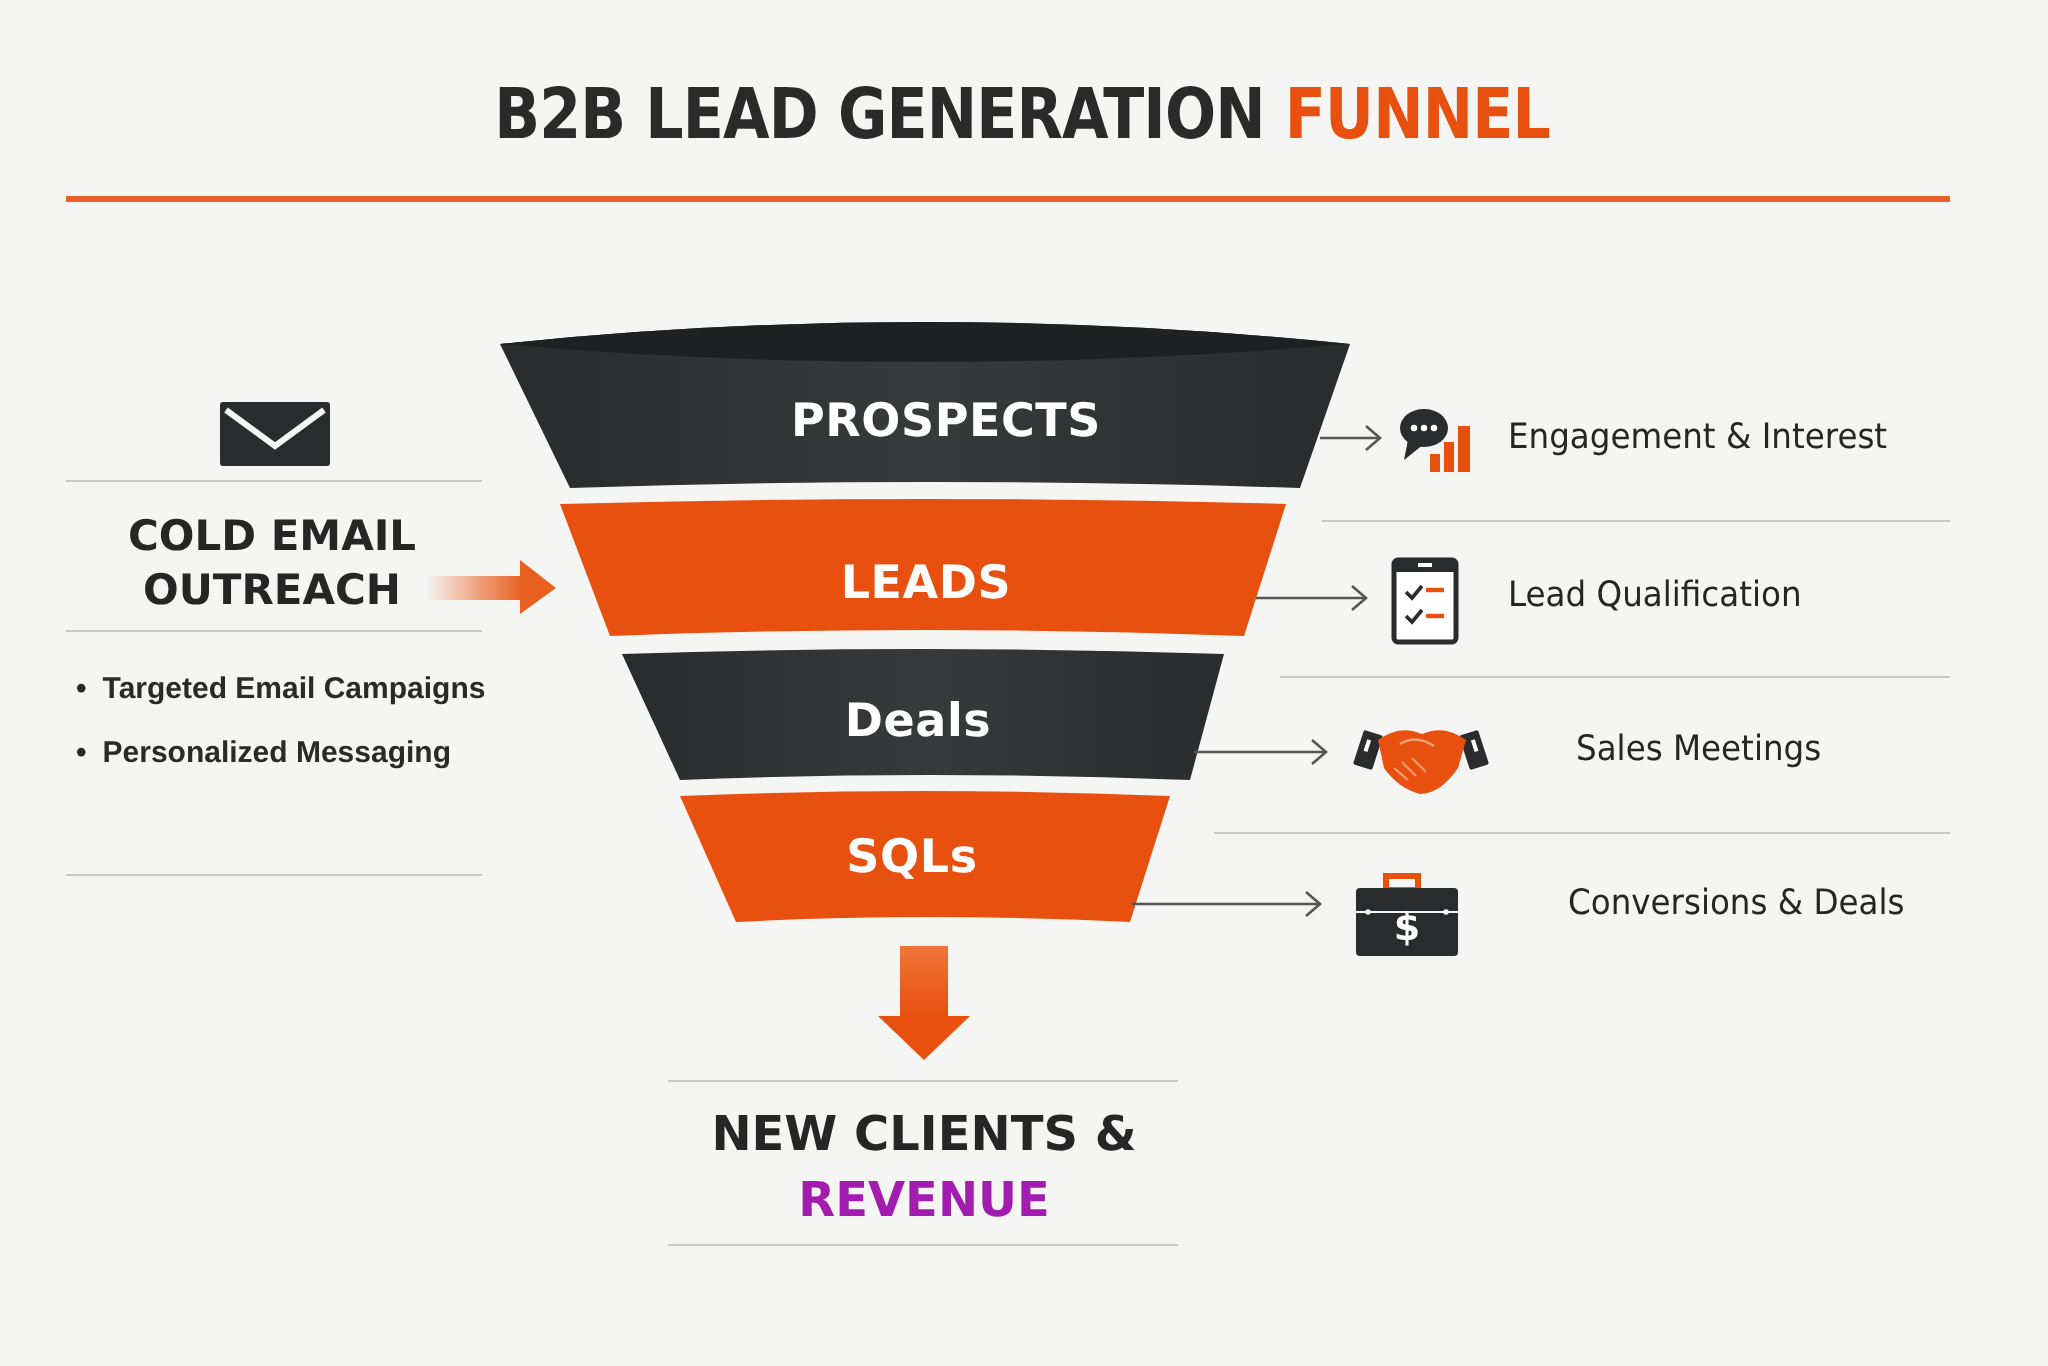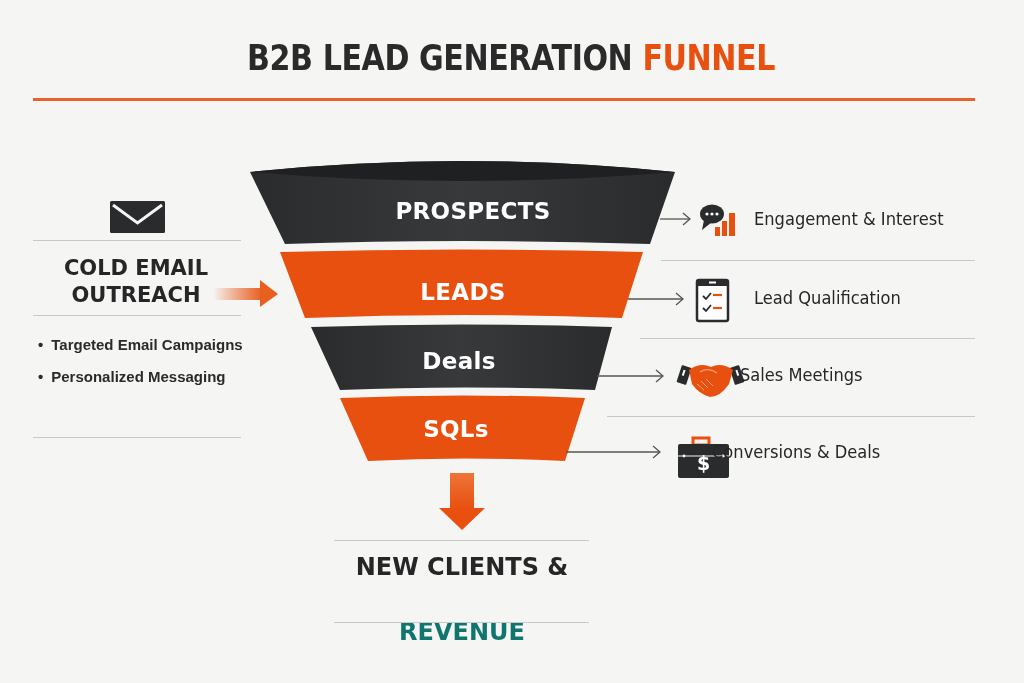--- a/index.html
+++ b/index.html
@@ -49,21 +49,21 @@
       font-size: 17.5px; color: #262626;
       font-family: "DejaVu Sans", sans-serif;
       transform: scaleX(0.93); transform-origin: 0 50%;
       white-space: nowrap;
     }
     .result {
       left: 333px; top: 551px; width: 258px; text-align: center;
       font-weight: bold; font-size: 24px; line-height: 33px;
     }
     .result .l1 { color: #262626; display: block; }
-    .result .l2 { color: #0f766e; display: block; margin-top: 32px; }
+    .result .l2 { color: #a21caf; display: block; }
   </style>
 </head>
 <body>
 
 <div class="abs title">
   <span>B2B LEAD GENERATION</span>
   <span class="accent">FUNNEL</span>
 </div>
 <div class="abs title-rule"></div>
 
@@ -180,25 +180,25 @@
 <div class="abs rule" style="left:33px; top:437px; width:208px;"></div>
 
 <div class="outcome" style="left:754px; top:209px;">
   <span class="txt">Engagement &amp; Interest</span>
 </div>
 <div class="abs rule" style="left:661px; top:260px; width:314px;"></div>
 <div class="outcome" style="left:754px; top:288px;">
   <span class="txt">Lead Qualification</span>
 </div>
 <div class="abs rule" style="left:640px; top:338px; width:335px;"></div>
-<div class="outcome" style="left:740px; top:365px;">
+<div class="outcome" style="left:788px; top:365px;">
   <span class="txt">Sales Meetings</span>
 </div>
 <div class="abs rule" style="left:607px; top:416px; width:368px;"></div>
-<div class="outcome" style="left:712px; top:442px;justify-content:flex-end;">
+<div class="outcome" style="left:784px; top:442px;justify-content:flex-end;">
   <span class="txt">Conversions &amp; Deals</span>
 </div>
 
 <div class="abs rule" style="left:334px; top:540px; width:255px;"></div>
 <div class="abs result">
   <span class="l1">NEW CLIENTS &amp;</span>
   <span class="l2">REVENUE</span>
 </div>
 <div class="abs rule" style="left:334px; top:622px; width:255px;"></div>
 

